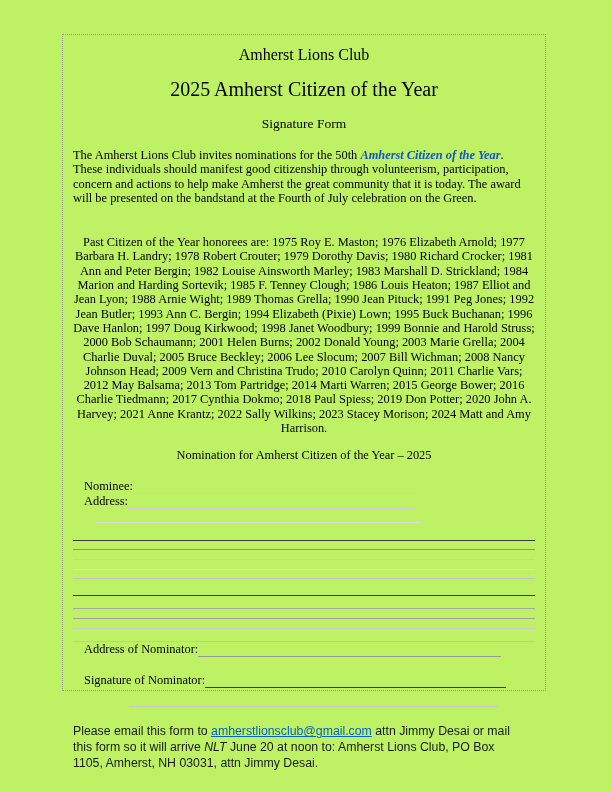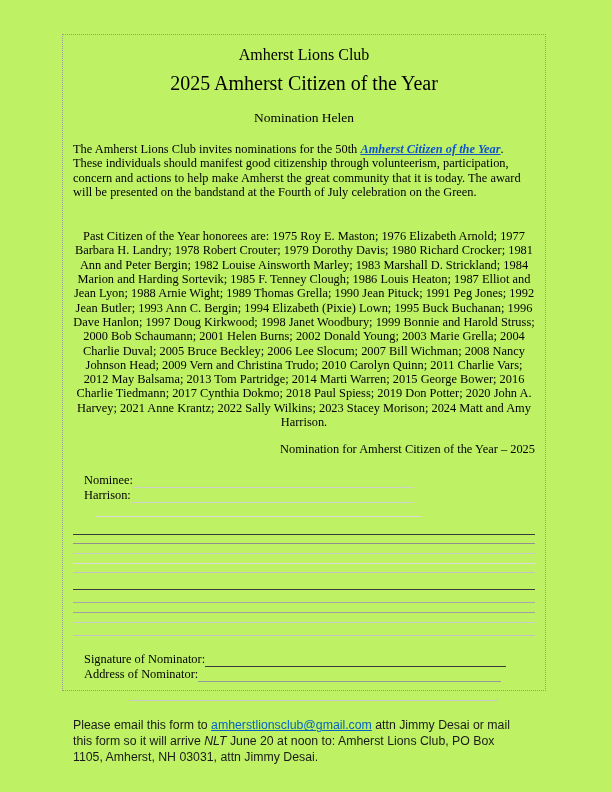--- a/index.html
+++ b/index.html
@@ -9,27 +9,27 @@
     overflow:hidden;
     padding-left:41px;
   }
   .form-box {
     position:absolute; left:62px; top:34px; width:484px; height:657px;
     border:1px dotted #999999; box-sizing:border-box;
     padding:8px 10px 0 10px;
   }
   .title { text-align:center; }
   .t1 { font-size:16px; margin-top:3px; }
-  .t2 { font-size:20px; margin-top:8px; }
+  .t2 { font-size:20px; margin-top:14px; }
   .t3 { font-size:13.5px; margin-top:15px; }
   .body-text { font-size:12.4px; line-height:14.3px; margin:0; text-align:left; }
   .intro { margin-top:16px; }
   .honorees { margin-top:30px;text-align:center; }
-  .award-link { color:#1155CC; font-weight:bold; font-style:italic; text-decoration:underline; cursor:pointer; }
-  .section-heading { text-align:right; font-size:12.4px; margin-top:13px; }
+  .award-link { color:#1155CC; font-weight:bold; font-style:italic; cursor:pointer; }
+  .section-heading { text-align:center; font-size:12.4px; margin-top:13px; }
   .field-row { display:flex; align-items:flex-end; font-size:12.4px; line-height:15px; }
   .label { white-space:nowrap;margin-left:11px; }
   .fill-line { flex:1; height:13px; border-bottom:1px solid #d0d0d0; }
   .fill-line.dark { border-bottom-color:#3a3a3a; }
   .fill-line.mid { border-bottom-color:#999999; }
   .nominee-row { margin-top:16px; width:341px; }
   .address-row { width:341px; }
   .address2-line { margin-left:23px; width:325px; height:0; border-bottom:1px solid #d9d9d9; margin-top:13px; }
   .qual-row { margin-top:4px; }
   .ruled { margin-top:0; }
@@ -54,35 +54,35 @@
   .nlt { font-style:italic; }
 </style>
 </head>
 <body>
 
 <div class="page">
   <div class="form-box">
 
     <div class="title t1">Amherst Lions Club</div>
     <div class="title t2">2025 Amherst Citizen of the Year</div>
-    <div class="title t3">Nomination Helen</div>
+    <div class="title t3">Signature Form</div>
 
     <p class="body-text intro"><span>The Amherst Lions Club invites nominations for the 50th </span><a class="award-link">Amherst Citizen of the Year</a><span>. These individuals should manifest good citizenship through volunteerism, participation, concern and actions to help make Amherst the great community that it is today. The award will be presented on the bandstand at the Fourth of July celebration on the Green.</span></p>
 
     <p class="body-text honorees">Past Citizen of the Year honorees are: 1975 Roy E. Maston; 1976 Elizabeth Arnold; 1977 Barbara H. Landry; 1978 Robert Crouter; 1979 Dorothy Davis; 1980 Richard Crocker; 1981 Ann and Peter Bergin; 1982 Louise Ainsworth Marley; 1983 Marshall D. Strickland; 1984 Marion and Harding Sortevik; 1985 F. Tenney Clough; 1986 Louis Heaton; 1987 Elliot and Jean Lyon; 1988 Arnie Wight; 1989 Thomas Grella; 1990 Jean Pituck; 1991 Peg Jones; 1992 Jean Butler; 1993 Ann C. Bergin; 1994 Elizabeth (Pixie) Lown; 1995 Buck Buchanan; 1996 Dave Hanlon; 1997 Doug Kirkwood; 1998 Janet Woodbury; 1999 Bonnie and Harold Struss; 2000 Bob Schaumann; 2001 Helen Burns; 2002 Donald Young; 2003 Marie Grella; 2004 Charlie Duval; 2005 Bruce Beckley; 2006 Lee Slocum; 2007 Bill Wichman; 2008 Nancy Johnson Head; 2009 Vern and Christina Trudo; 2010 Carolyn Quinn; 2011 Charlie Vars; 2012 May Balsama; 2013 Tom Partridge; 2014 Marti Warren; 2015 George Bower; 2016 Charlie Tiedmann; 2017 Cynthia Dokmo; 2018 Paul Spiess; 2019 Don Potter; 2020 John A. Harvey; 2021 Anne Krantz;  2022 Sally Wilkins; 2023 Stacey Morison; 2024 Matt and Amy Harrison.</p>
 
     <div class="section-heading">Nomination for Amherst Citizen of the Year – 2025</div>
 
     <div class="field-row nominee-row">
       <span class="label">Nominee:</span>
       <span class="fill-line"></span>
     </div>
 
     <div class="field-row address-row">
-      <span class="label">Harrison:</span>
+      <span class="label">Address:</span>
       <span class="fill-line"></span>
     </div>
 
     <div class="address2-line"></div>
 
     <div class="field-row qual-row">
       <span class="fill-line dark"></span>
     </div>
 
     <div class="ruled">
@@ -90,28 +90,28 @@
       <div class="rline r2"></div>
       <div class="rline r3"></div>
       <div class="rline r4"></div>
       <div class="rline r5"></div>
       <div class="rline r6"></div>
       <div class="rline r7"></div>
       <div class="rline r8"></div>
       <div class="rline r9"></div>
     </div>
 
+    <div class="field-row nom-addr-row">
+      <span class="label">Address of Nominator:</span>
+      <span class="fill-line mid"></span>
+    </div>
+
     <div class="field-row sig-row">
       <span class="label">Signature of Nominator:</span>
       <span class="fill-line dark"></span>
-    </div>
-
-    <div class="field-row nom-addr-row">
-      <span class="label">Address of Nominator:</span>
-      <span class="fill-line mid"></span>
     </div>
 
     <div class="extra-line"></div>
 
     <p class="footer-text"><span>Please email this form to </span><a class="email-link">amherstlionsclub@gmail.com</a><span> attn Jimmy Desai or mail this form so it will arrive </span><span class="nlt">NLT</span><span> June 20 at noon to: Amherst Lions Club, PO Box 1105, Amherst, NH 03031, attn Jimmy Desai.</span></p>
 
   </div>
 </div>
 
 </body></html>

